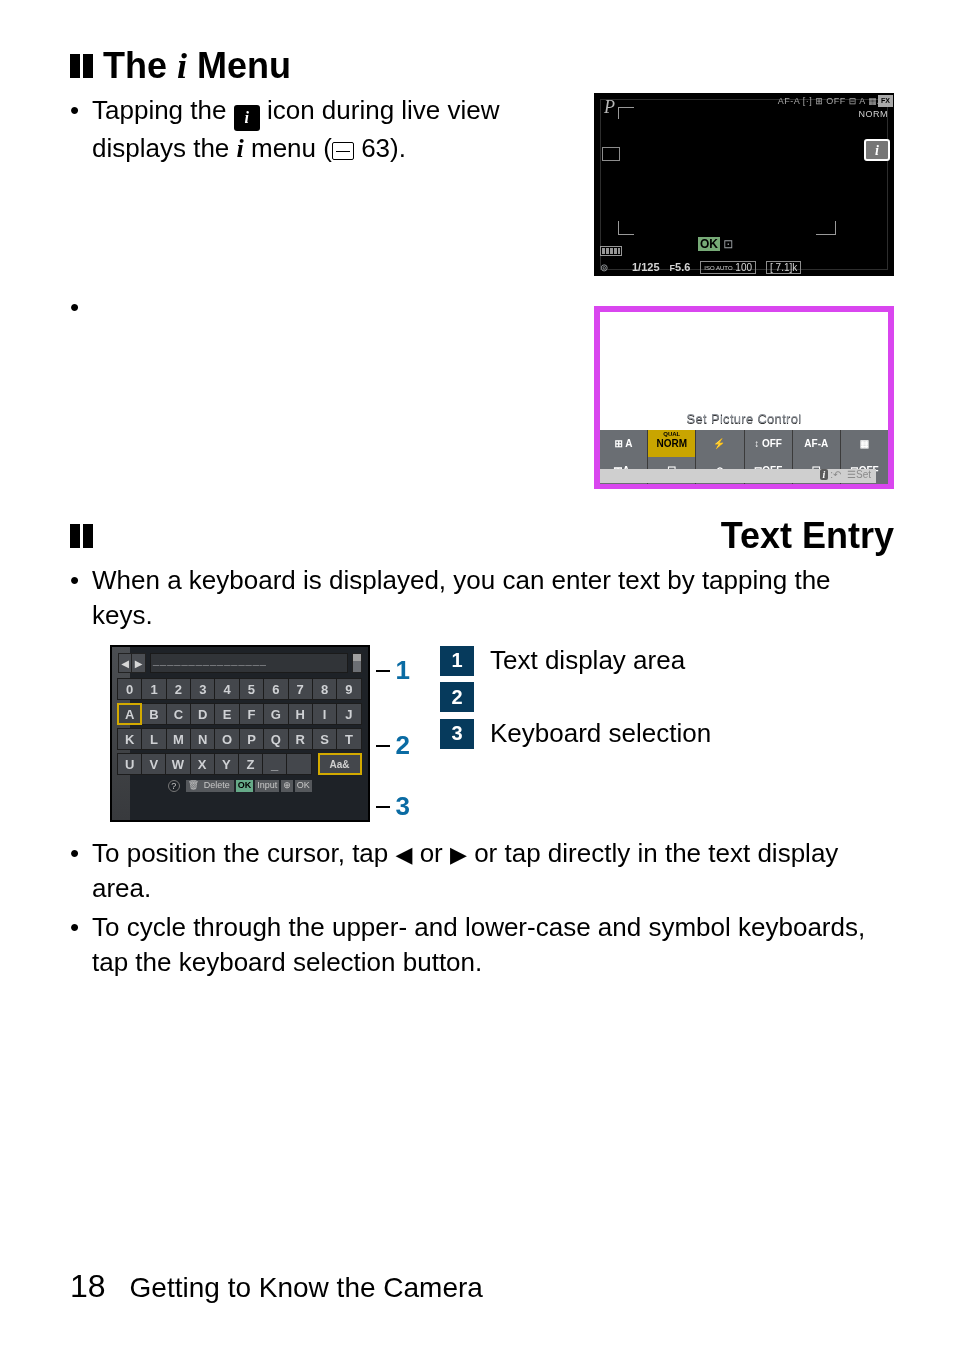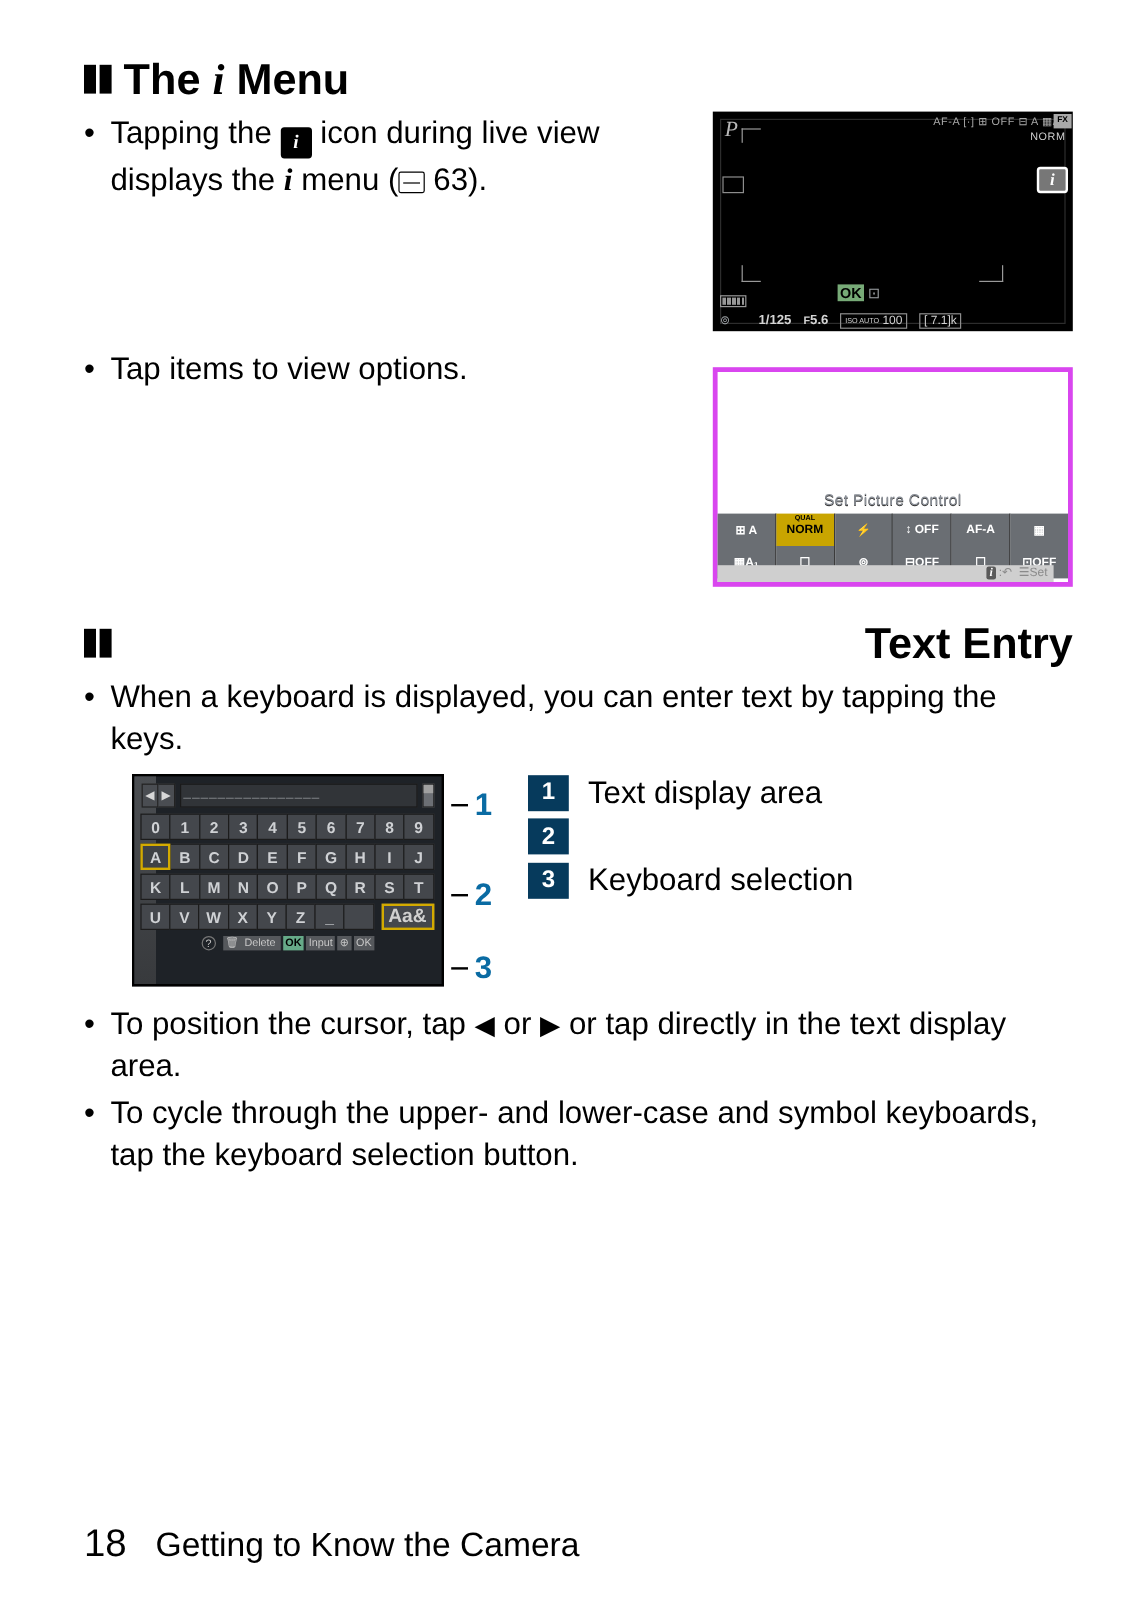--- a/index.html
+++ b/index.html
@@ -108,21 +108,21 @@
     .lcd .battery { position: absolute; left: 6px; bottom: 20px; width: 22px; height: 10px; border: 1px solid #979797; }
     .lcd .battery::before{ content:""; position:absolute; inset:1px; background: repeating-linear-gradient(90deg,#979797 0 3px, transparent 3px 4px); }
     .lcd .gear-bl { position: absolute; left: 6px; bottom: 3px; font-size: 10px; }
     .lcd .bottom-bar { position: absolute; left: 38px; right: 6px; bottom: 2px; display: flex; gap: 10px; font-size: 11px; font-weight: 700; color: #d4d4d4; }
     .lcd .bottom-bar .box { border: 1px solid #8d8d8d; padding: 0 3px; font-size: 10px; font-weight: 400; }
     
     .spc {
       width: 300px;
       height: 183px;
       background: #fff;
-      border: 4px solid #d946ef;
+      border: 6px solid #d946ef;
       position: relative;
       margin-top: 16px;
       font-family: Arial, sans-serif;
     }
     .spc .title {
       position: absolute;
       width: 100%; text-align: center;
       top: 99px;
       color: #8a8f97;
       font-size: 13px;
@@ -239,21 +239,21 @@
       z-index: 2;
       position: relative;
       background: #3e4145;
     }
     .kb .mode-key {
       flex: 0 0 44px;
       height: 22px;
       margin-left: 6px;
       background: #44474c;
       color: #d0d0d0;
-      font-size: 16px;
+      font-size: 10px;
       font-weight: 700;
       display:flex; align-items:center; justify-content:center;
       outline: 2px solid #d3aa00;
       outline-offset: -2px;
     }
     .kb .kb-row-last { align-items:center; }
     .kb .spacer-key { flex: 1; height:22px; background: #44474c; border:1px solid #1c1c1c; margin-left:-1px; }
     .kb-footer {
       display: flex;
       gap: 2px;
@@ -357,21 +357,20 @@
         <span class="box">[   7.1]k</span>
       </div>
     </div>
   </div>
 </div>
 
 <div class="section" style="margin-top: 14px;">
   <div style="flex:1">
     <div class="bullet-row">
       <div class="bullet">•</div>
-      <div class="body-text">Tap items to view options.</div>
     </div>
   </div>
   <div class="camera-screen">
     <div class="spc">
       <div class="title">Set Picture Control</div>
       <div class="spc-row spc-row1">
         <div class="cell">⊞ A</div>
         <div class="cell sel">
             <span style="font-size:6px;display:block;position:absolute;top:1px">QUAL</span>
             <span>NORM</span>

